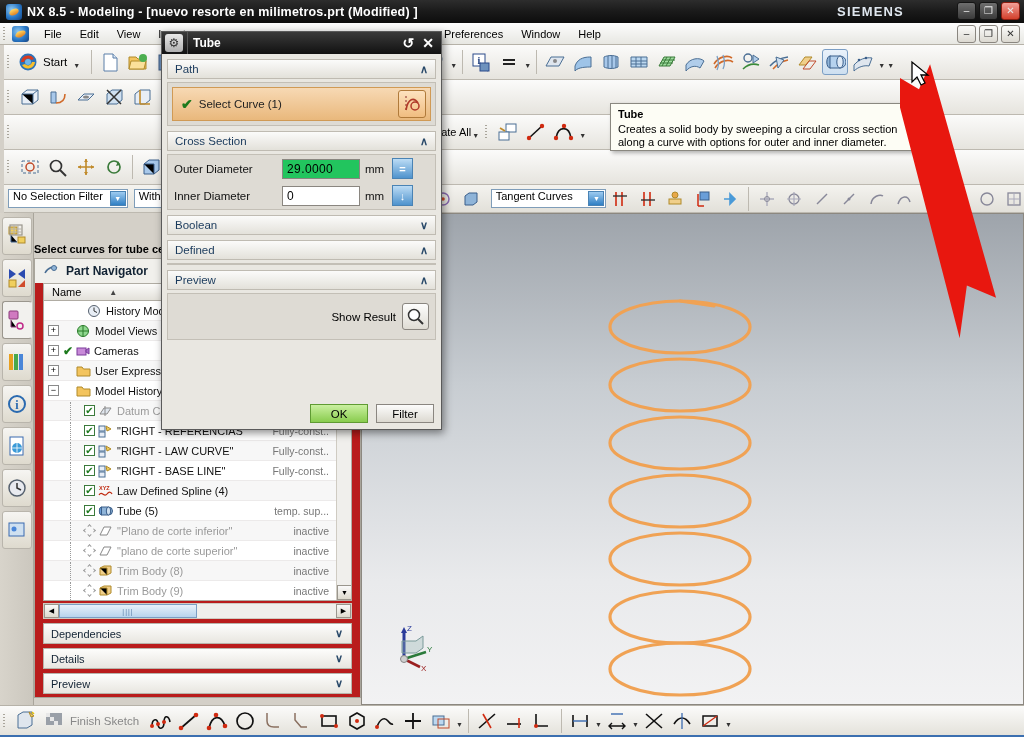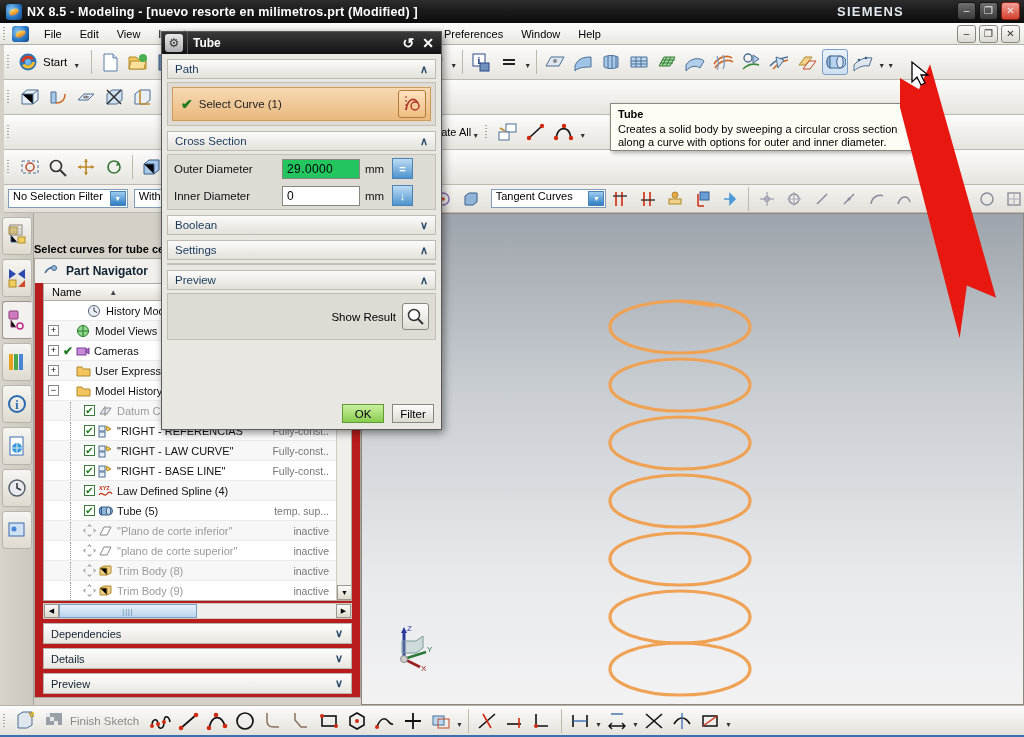--- a/index.html
+++ b/index.html
@@ -159,21 +159,21 @@
   .sqbtn { width:21px;height:21px; border:1px solid #4a83b4;
     background:linear-gradient(to bottom,#bcdcf5,#4f93cd);
     display:flex;align-items:center;justify-content:center;color:#fff;font-size:11px;font-weight:bold;}
   .dd { height:20px; border:1px solid #7f9db9; background:#fff; position:relative;
     font-size:11.5px; display:flex;align-items:center; padding-left:4px; }
   .dd .arrow{ position:absolute;right:1px;top:1px;width:17px;height:16px;
     background:linear-gradient(to bottom,#9ecbf0,#2f7fc4);border:1px solid #4a83b4;
     display:flex;align-items:center;justify-content:center;color:#fff;font-size:7px;}
   #dlg-btns { position:absolute; left:0; bottom:6px; width:281px; display:flex;
     justify-content:flex-end; gap:8px; padding-right:9px; }
-  .dbtn2 { width:42px;height:19px; font-size:11.5px; display:flex;align-items:center;
+  .dbtn2 { width:58px;height:19px; font-size:11.5px; display:flex;align-items:center;
     justify-content:center; border:1px solid #8a8680;
     background:linear-gradient(to bottom,#fcfcfb,#dcd9d1); }
   .dbtn2.ok { background:linear-gradient(to bottom,#caf0a0,#89cc4e); border-color:#5f9b33; }
   
   #tooltip { position:absolute; left:610px; top:103px; width:318px; height:48px;
     background:#fdfdf5; border:1px solid #8a8880; box-shadow:2px 2px 4px rgba(0,0,0,.3);
     padding:4px 7px; font-size:11px; color:#000; }
   #tooltip .tt-title{ font-weight:bold; font-size:11px; margin-bottom:3px;}
   #tooltip .tt-body{ line-height:13px; }
   
@@ -1006,21 +1006,21 @@
       <span class="sqbtn">↓</span>
     </div>
   </div>
 
   <div class="sect">
     <span>Boolean</span>
     <span class="chev">∨</span>
   </div>
 
   <div class="sect">
-    <span>Settings</span>
+    <span>Defined</span>
     <span class="chev">∧</span>
   </div>
   <div class="panel">
   </div>
 
   <div class="sect">
     <span>Preview</span>
     <span class="chev">∧</span>
   </div>
   <div class="panel" style="height:47px;display:flex;align-items:center;justify-content:flex-end;padding-right:6px">

